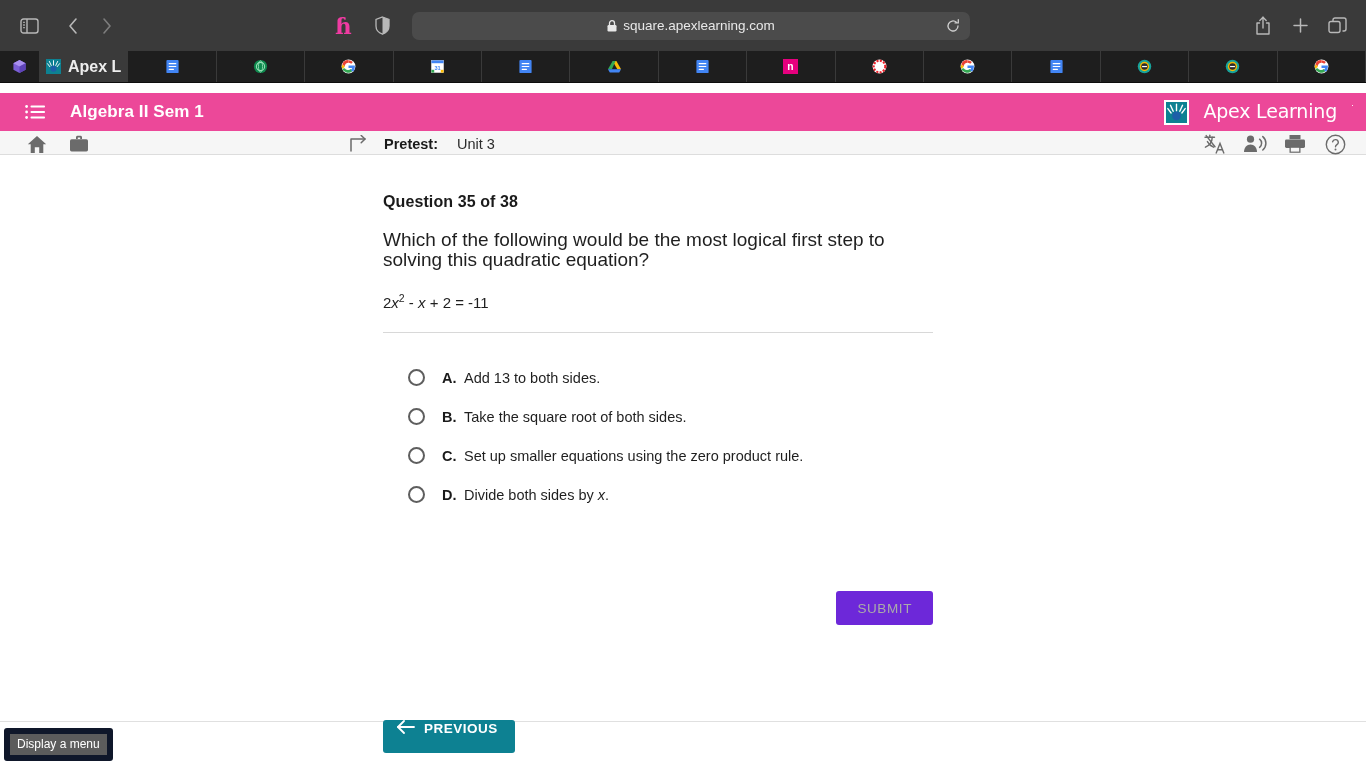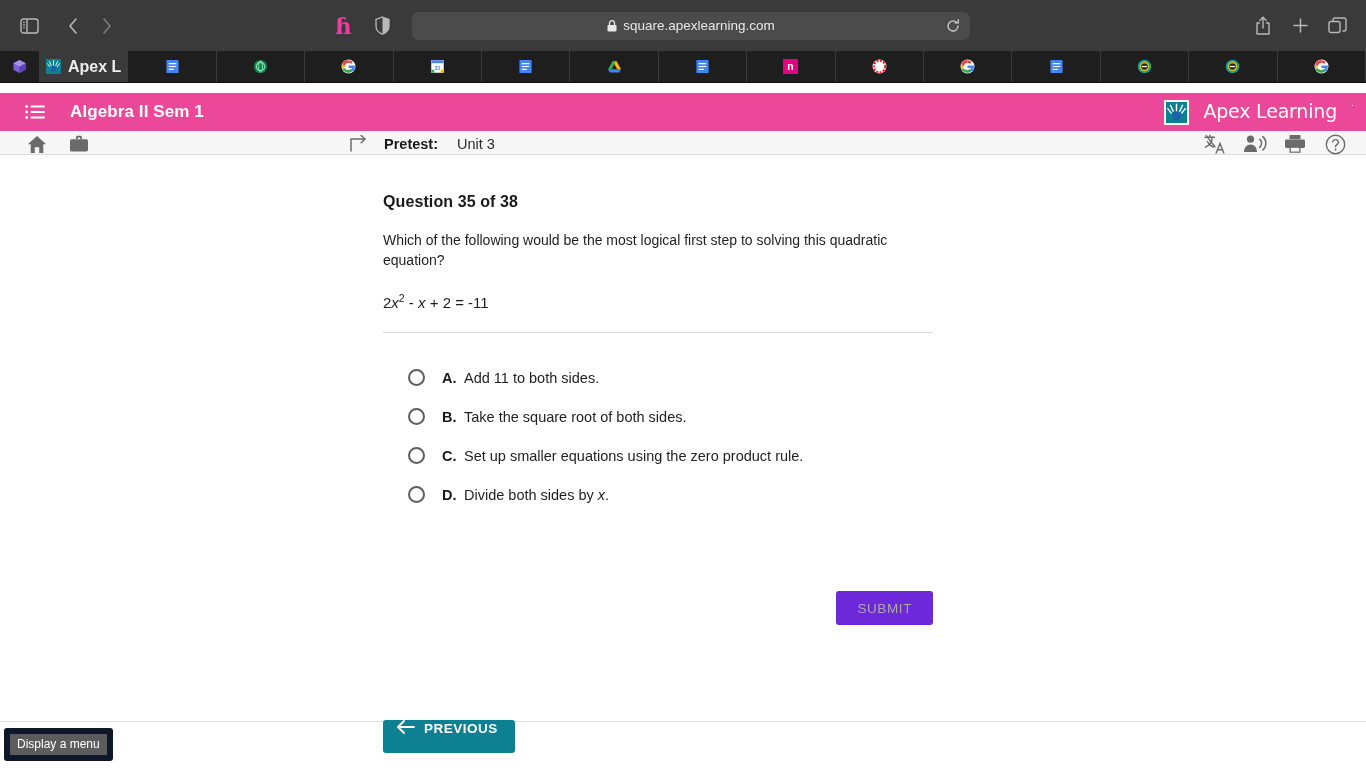--- a/index.html
+++ b/index.html
@@ -204,21 +204,21 @@
     width: 550px;
   }
   .q-number {
     font-size: 16px;
     font-weight: 700;
     color: #1a1a1a;
     letter-spacing: 0.1px;
   }
   .q-prompt {
     margin-top: 19px;
-    font-size: 14px;
+    font-size: 19px;
     line-height: 20px;
     color: #1f1f1f;
     width: 520px;
   }
   .q-equation {
     margin-top: 22px;
     font-size: 15px;
     color: #1f1f1f;
   }
   .q-equation i { font-style: italic; }
@@ -662,21 +662,21 @@
       <span>2</span><i>x</i><sup>2</sup><span> - </span><i>x</i><span> + 2 = -11</span>
     </div>
 
     <div class="divider"></div>
 
     <div class="options">
 
       <div class="option-row">
         <span class="radio"></span>
         <span class="opt-letter">A.</span>
-        <span class="opt-text">Add 11 to both sides.</span>
+        <span class="opt-text">Add 13 to both sides.</span>
       </div>
 
       <div class="option-row">
         <span class="radio"></span>
         <span class="opt-letter">B.</span>
         <span class="opt-text">Take the square root of both sides.</span>
       </div>
 
       <div class="option-row">
         <span class="radio"></span>

